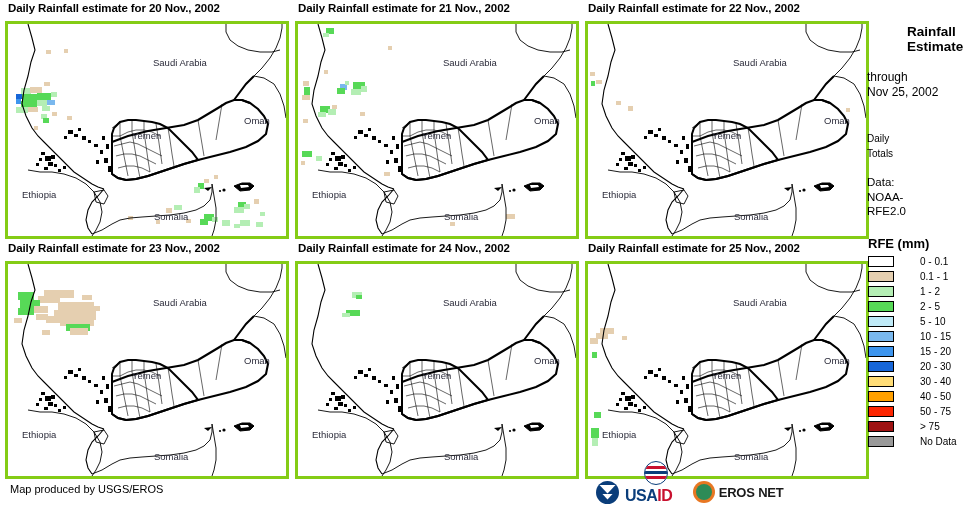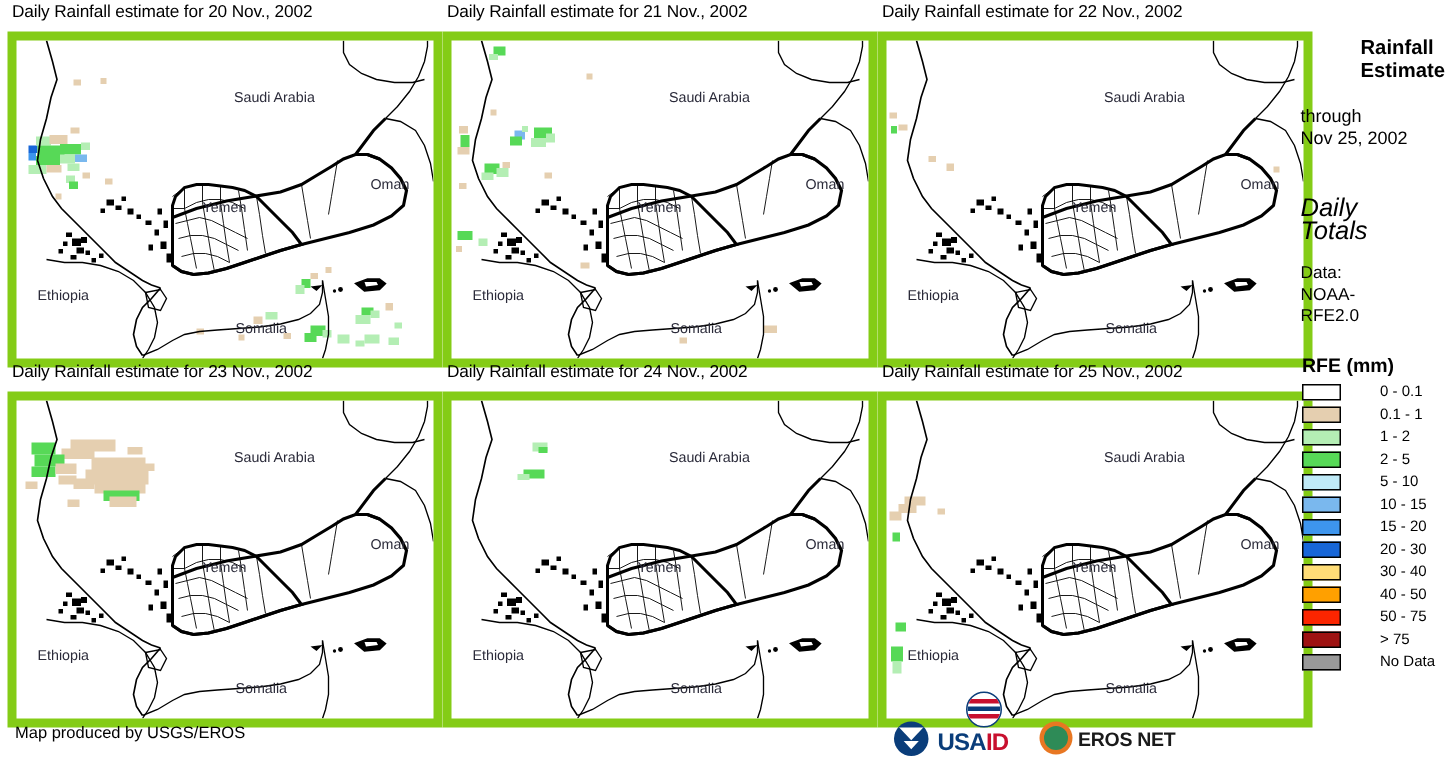--- a/index.html
+++ b/index.html
@@ -33,33 +33,33 @@
   .map-panel.c1 { left: 290px; }
   .map-panel.c2 { left: 580px; }
   .map-panel.r0 { top: 0px; }
   .map-panel.r1 { top: 240px; }
 
   .panel-title {
     position: absolute;
     left: 8px;
     top: 2px;
     font-size: 11.5px;
-    font-weight: normal;
+    font-weight: bold;
     font-family: "Liberation Sans", sans-serif;
     letter-spacing: -0.1px;
     white-space: nowrap;
     color: #000;
   }
   .map-frame {
     position: absolute;
     left: 5px;
     top: 21px;
     width: 278px;
     height: 212px;
-    border: 6px solid #84cc16;
+    border: 3px solid #84cc16;
     background: #ffffff;
     overflow: hidden;
   }
   .map-svg { display: block; }
 
   .country-label {
     position: absolute;
     font-size: 9.5px;
     font-family: "Liberation Sans", sans-serif;
     color: #2b2b3a;
@@ -97,24 +97,23 @@
     width: 100px;
     font-size: 12px;
     line-height: 14.5px;
     color: #000;
   }
   #rfe-daily {
     position: absolute;
     left: 1px;
     top: 132px;
     width: 100px;
-    font-size: 17px;
+    font-size: 10px;
     line-height: 14.5px;
     color: #000;
-    font-style: italic;
   }
   #rfe-data {
     position: absolute;
     left: 1px;
     top: 175px;
     width: 100px;
     font-size: 11.5px;
     line-height: 14.5px;
     color: #000;
   }

